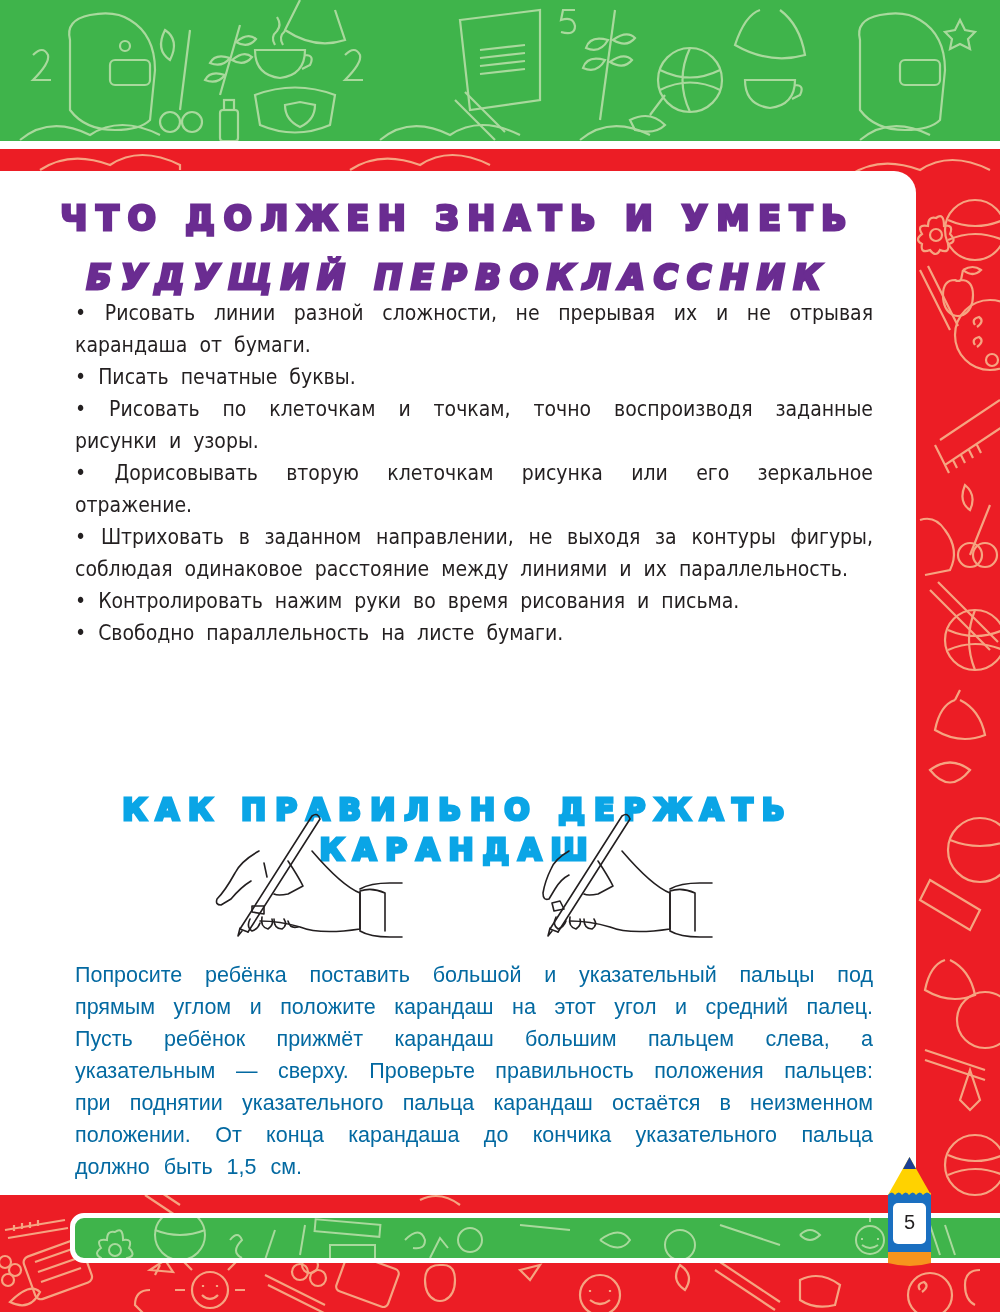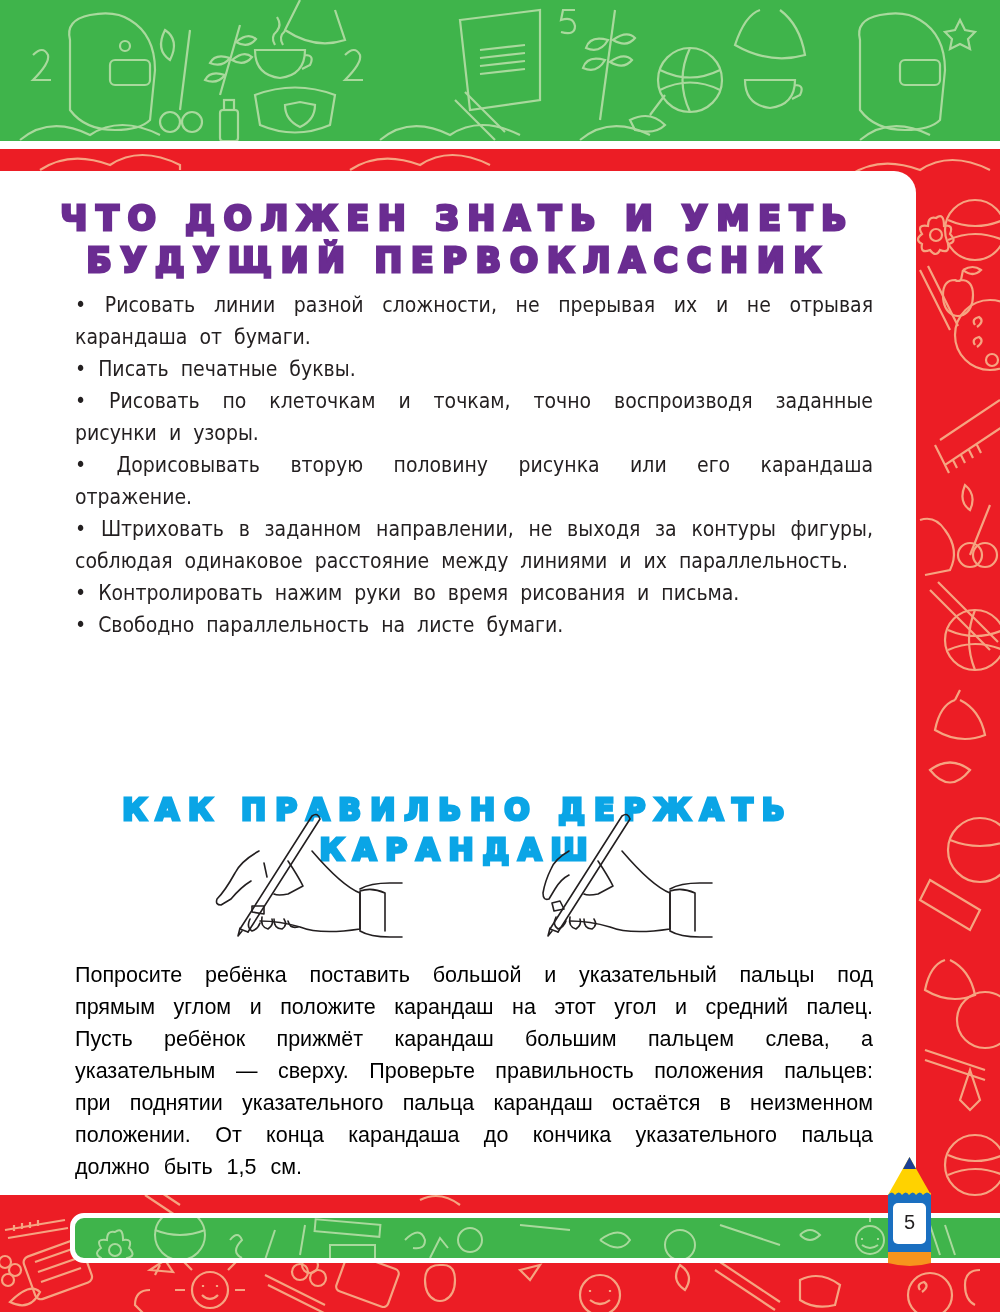--- a/index.html
+++ b/index.html
@@ -10,21 +10,21 @@
     #white-stripe { left: 0; top: 141px; width: 1000px; height: 8px; background: #ffffff; }
     #red-bg { left: 0; top: 149px; width: 1000px; height: 1163px; background: #ec1d25; overflow: hidden; }
     .doodles { position: absolute; left: 0; top: 0; }
     #panel { left: 0; top: 171px; width: 916px; height: 1024px; background: #ffffff; border-top-right-radius: 22px; }
     .title-purple { position: absolute; left: 0; width: 916px; text-align: center; color: #6a2c91; font-weight: 900; font-family: "DejaVu Sans", sans-serif; letter-spacing: 9px; text-transform: uppercase; }
     .title-purple span { display: inline-block; text-align: right; }
     .bubble { -webkit-text-stroke: 3px currentColor; paint-order: stroke fill; }
     .title-blue { position: absolute; left: 0; width: 916px; text-align: center; color: #0aa5e6; font-weight: 900; font-family: "DejaVu Sans", sans-serif; letter-spacing: 9px; margin-top: 27px; }
     .body-text { position: absolute; left: 75px; width: 798px; color: #231f20; font-family: "DejaVu Sans Condensed", "DejaVu Sans", sans-serif; font-size: 21px; line-height: 32px; text-align: justify; word-spacing: 6px; }
     .body-text .li { display: block; }
-    .para { position: absolute; left: 75px; width: 798px; color: #000000; font-family: "Liberation Sans Narrow", "Liberation Sans", sans-serif; font-size: 21.5px; line-height: 32px; text-align: justify; word-spacing: 8px; transform-origin: left top; }
+    .para { position: absolute; left: 75px; width: 798px; color: #0369a1; font-family: "Liberation Sans Narrow", "Liberation Sans", sans-serif; font-size: 21.5px; line-height: 32px; text-align: justify; word-spacing: 8px; transform-origin: left top; }
     .hand { position: absolute; }
     #bottom-bar { left: 70px; top: 1213px; width: 960px; height: 50px; border: 5px solid #ffffff; border-radius: 14px; background: #3fb44b; overflow: hidden; }
     #pencil { left: 886px; top: 1155px; width: 47px; height: 113px; }
     #page-num { position: absolute; left: 0; top: 0; width: 47px; text-align: center; font-family: "Liberation Sans", sans-serif; font-size: 20px; color: #231f20; }
   </style>
 </head>
 <body>
 
 <div id="green-top" class="layer">
   <svg class="doodles" width="1000" height="141" viewBox="0 0 1000 141" fill="none" stroke="#a9d99d" stroke-width="2.2">
@@ -155,29 +155,29 @@
     <path d="M420 1200 q20 -10 40 5"></path>
     <path d="M150 1270 l15 -10 l8 12 z"></path>
   </svg>
 </div>
 
 <div id="panel" class="layer">
 
   <div class="title-purple" style="top: 28px; font-size: 33px; line-height: 40px;">
     <span class="bubble">ЧТО ДОЛЖЕН ЗНАТЬ И УМЕТЬ</span>
   </div>
-  <div class="title-purple" style="top: 70px; font-size: 33px; line-height: 40px;">
+  <div class="title-purple" style="top: 87px; font-size: 33px; line-height: 40px; font-style: italic;">
     <span class="bubble">БУДУЩИЙ ПЕРВОКЛАССНИК</span>
   </div>
 
-  <div class="body-text" style="top: 118px;">
+  <div class="body-text" style="top: 126px;">
     <span class="li">• Рисовать линии разной сложности, не прерывая их и не отрывая карандаша от бумаги.</span>
     <span class="li">• Писать печатные буквы.</span>
     <span class="li">• Рисовать по клеточкам и точкам, точно воспроизводя заданные рисунки и узоры.</span>
-    <span class="li">• Дорисовывать вторую половину рисунка или его карандаша отражение.</span>
+    <span class="li">• Дорисовывать вторую клеточкам рисунка или его зеркальное отражение.</span>
     <span class="li">• Штриховать в заданном направлении, не выходя за контуры фигуры, соблюдая одинаковое расстояние между линиями и их параллельность.</span>
     <span class="li">• Контролировать нажим руки во время рисования и письма.</span>
     <span class="li">• Свободно параллельность на листе бумаги.</span>
   </div>
 
   <div class="title-blue bubble" style="top: 592px; font-size: 30px; line-height: 40px;">КАК ПРАВИЛЬНО ДЕРЖАТЬ КАРАНДАШ</div>
 
   <svg class="hand" style="left: 212px; top: 640px;" width="200" height="130" viewBox="0 0 200 130" fill="none" stroke="#231f20" stroke-width="1.6" stroke-linejoin="round" stroke-linecap="round">
     <path d="M30 120 l-4 5 l2 -8 M28 118 l72 -113 q6 -4 8 3 l-72 113"></path>
     <path d="M36 121 l-8 -3"></path>

